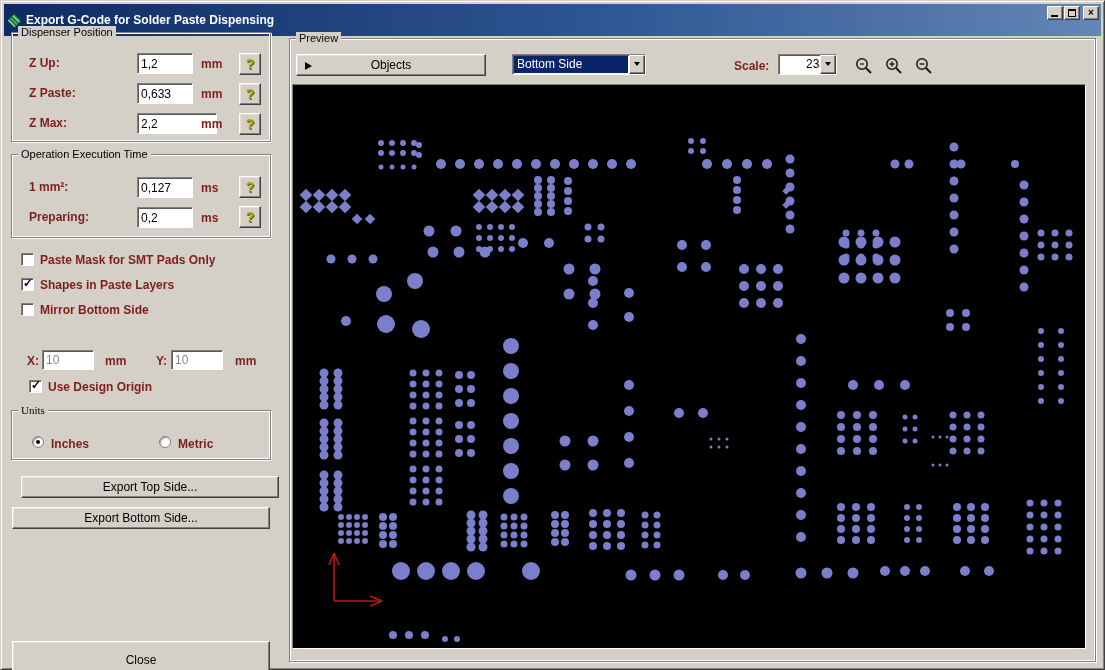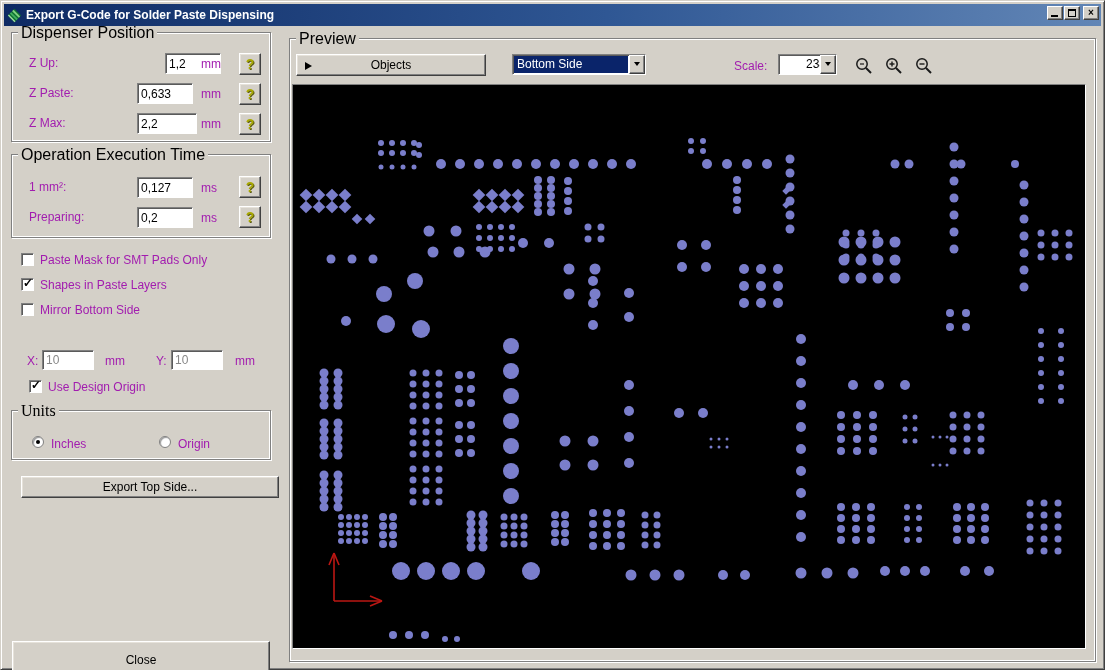--- a/index.html
+++ b/index.html
@@ -4,21 +4,21 @@
 <style>
   * { margin:0; padding:0; box-sizing:border-box; }
   html,body { width:1105px; height:670px; background:#d4d0c8; font-family:"Liberation Sans", sans-serif; overflow:hidden; }
   .window {
     position:relative; width:1105px; height:670px; background:#d4d0c8;
     border:1px solid; border-color:#d4d0c8 #404040 #404040 #d4d0c8;
     box-shadow: inset 1px 1px 0 #ffffff, inset -1px -1px 0 #808080;
   }
   
   .titlebar {
-    position:absolute; left:3px; top:3px; right:3px; height:22px;
+    position:absolute; left:3px; top:3px; right:3px; height:32px;
     background:linear-gradient(90deg,#0e2a63 0%, #2f5794 55%, #6286b6 100%);
     display:flex; align-items:center; padding-left:3px;
   }
   .title-icon { width:15px; height:15px; margin-right:4px; flex:0 0 auto; }
   .title-text { color:#fff; font-size:12px; font-weight:bold; letter-spacing:0; white-space:nowrap; }
   .winbtns { position:absolute; right:2px; top:2px; display:flex; }
   .winbtn {
     width:16px; height:14px; background:#d4d0c8; margin-left:1px;
     border:1px solid; border-color:#ffffff #404040 #404040 #ffffff;
     box-shadow: inset -1px -1px 0 #808080;
@@ -28,23 +28,23 @@
   .winbtn.close { margin-left:3px; }
   .glyph-min { position:absolute; left:3px; bottom:2px; width:7px; height:2px; background:#000; }
   .glyph-max { position:absolute; left:3px; top:2px; width:8px; height:8px; border:1px solid #000; border-top-width:2px; }
   
   .group {
     position:absolute; border:1px solid #808080;
     box-shadow: 1px 1px 0 #ffffff, inset 1px 1px 0 #ffffff, inset -1px -1px 0 #ffffff;
   }
   .legend {
     position:absolute; top:-7px; left:6px; background:#d4d0c8; padding:0 3px;
-    font-size:16px; color:#000; line-height:13px; white-space:nowrap;
-  }
-  .lbl { position:absolute; font-size:12px; color:#a21caf; white-space:nowrap; }
+    font-size:11px; color:#000; line-height:13px; white-space:nowrap;
+  }
+  .lbl { position:absolute; font-size:12px; color:#7f1d1d; white-space:nowrap;font-weight:bold; }
   
   .field {
     position:absolute; background:#fff; border:1px solid; border-color:#808080 #ffffff #ffffff #808080;
     box-shadow: inset 1px 1px 0 #5a5a5a;
     font-family:"Liberation Sans", sans-serif; font-size:12px; color:#000; padding:0 3px; outline:none;
   }
   .field.dim { color:#878787; }
   
   .btn {
     position:absolute; background:#d4d0c8;
@@ -115,35 +115,35 @@
           <span class="glyph-max"></span>
         </div>
       <div class="winbtn close"><span>×</span></div>
     </div>
   </div>
 
   <div class="group" style="left:10px; top:31px; width:260px; height:110px;">
     <span class="legend">Dispenser Position</span>
   </div>
   <span class="lbl" style="left:28px; top:55px;">Z Up:</span>
-  <input class="field" style="left: 136px; top: 52px; width: 56px; height: 21px; margin-left: 28px;" value="1,2">
+  <input class="field" style="left: 136px; top: 52px; width: 56px; height: 21px;" value="1,2">
   <span class="lbl" style="left:200px; top:56px;">mm</span>
   <div class="btn helpbtn" style="left:238px; top:52px;">
       <span>?</span>
     </div>
 
   <span class="lbl" style="left:28px; top:85px;">Z Paste:</span>
   <input class="field" style="left: 136px; top: 82px; width: 56px; height: 21px;" value="0,633">
   <span class="lbl" style="left:200px; top:86px;">mm</span>
   <div class="btn helpbtn" style="left:238px; top:82px;">
       <span>?</span>
     </div>
 
   <span class="lbl" style="left:28px; top:115px;">Z Max:</span>
-  <input class="field" style="left: 136px; top: 112px; width: 60px; height: 21px;" value="2,2">
+  <input class="field" style="left: 136px; top: 112px; width: 80px; height: 21px;" value="2,2">
   <span class="lbl" style="left:200px; top:116px;">mm</span>
   <div class="btn helpbtn" style="left:238px; top:112px;">
       <span>?</span>
     </div>
 
   <div class="group" style="left:10px; top:153px; width:260px; height:84px;">
     <span class="legend">Operation Execution Time</span>
   </div>
   <span class="lbl" style="left:28px; top:179px;">1 mm²:</span>
   <input class="field" style="left: 136px; top: 176px; width: 56px; height: 21px;" value="0,127">
@@ -182,24 +182,27 @@
   <span class="lbl" style="left:47px; top:379px;">Use Design Origin</span>
 
   <div class="group" style="left:10px; top:409px; width:260px; height:50px;font-family:Liberation Serif, serif;">
     <span class="legend">Units</span>
   </div>
   <div class="radio on" style="left:31px; top:435px;">
       <span class="dot"></span>
     </div>
   <span class="lbl" style="left:50px; top:436px;">Inches</span>
   <div class="radio" style="left:158px; top:435px;"></div>
-  <span class="lbl" style="left:177px; top:436px;">Origin</span>
+  <span class="lbl" style="left:177px; top:436px;">Metric</span>
 
   <div class="btn" style="left:11px; top:475px; width:258px; height:22px;margin-left:9px;">
       <span>Export Top Side...</span>
+    </div>
+  <div class="btn" style="left:11px; top:506px; width:258px; height:22px;">
+      <span>Export Bottom Side...</span>
     </div>
 
   <div class="btn" style="left:11px; top:640px; width:258px; height:37px;">
       <span>Close</span>
     </div>
 
   <div class="group" style="left:288px; top:37px; width:807px; height:624px;">
     <span class="legend">Preview</span>
   </div>
 

